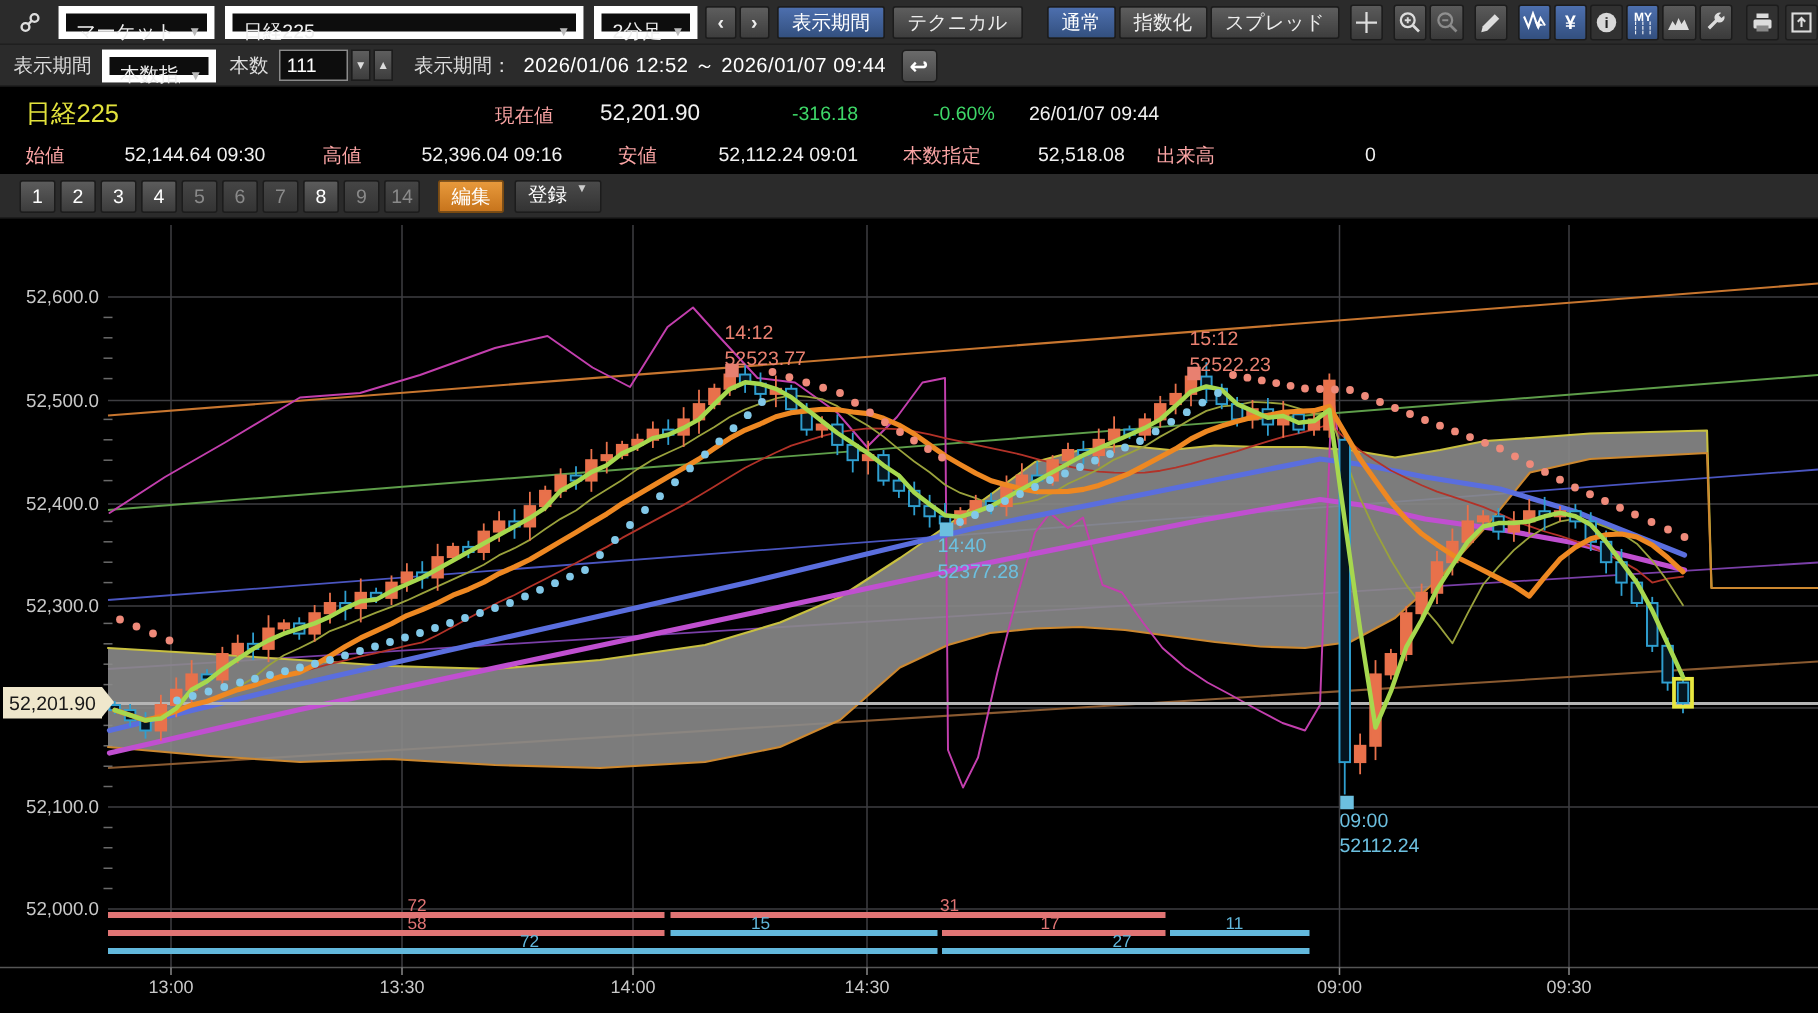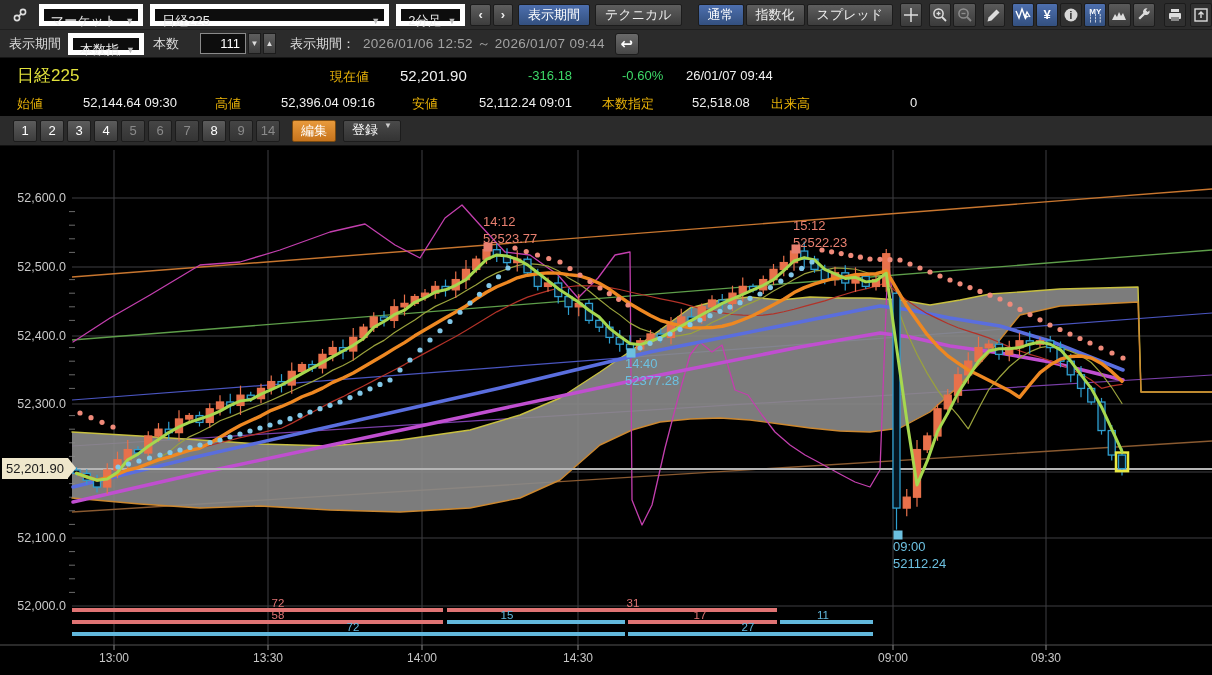--- a/index.html
+++ b/index.html
@@ -23,33 +23,33 @@
   .tbtn.sq { width:22px; padding:0; font-weight:bold; }
   .ibtn { width:24px; height:24px; margin-left:3px; display:flex; align-items:center; justify-content:center;
         background:linear-gradient(#5a5a5a,#3a3a3a); border:1px solid #1c1c1c; border-radius:2px; cursor:pointer; }
   .ibtn.blue { background:linear-gradient(#4d6fae,#33507f); }
   .ibtn.darkk { background:#313131; }
   .ibtn.dim svg { opacity:.45; }
   .ibtn .tx { color:#fff; font-size:13px; font-weight:bold; }
   .ibtn .tx.my { font-size:8px; line-height:7px; text-align:center; }
   .lab { color:#ddd; font-size:13px; margin-left:9px; white-space:nowrap; }
   .numin { background:#0d0d0d; border:1px solid #8a8a8a; color:#fff; width:46px; height:21px;
-        font-size:13px; text-align:right; padding-right:5px; margin-left:21px; }
+        font-size:13px; text-align:right; padding-right:20px; margin-left:7px; }
   .spin { width:13px; height:21px; margin-left:2px; font-size:8px; color:#ddd; display:flex; align-items:center;
         justify-content:center; background:linear-gradient(#5e5e5e,#3d3d3d); border:1px solid #1c1c1c; cursor:pointer;}
   .reset { width:24px; height:22px; margin-left:10px; border-radius:3px; background:linear-gradient(#6a6a6a,#474747);
         border:1px solid #1c1c1c; color:#fff; font-size:15px; font-weight:bold; display:flex; align-items:center;
         justify-content:center; cursor:pointer; }
-  .dates { color:#a3a3a3; font-size:13.5px; margin-left:8px; letter-spacing:.3px;}
+  .dates { color:#ffffff; font-size:13.5px; margin-left:8px; letter-spacing:.3px;}
 
   
   #quote { position:absolute; top:58px; left:0; width:1212px; height:58px; background:#000; }
   .q { position:absolute; white-space:nowrap; }
   .sym { color:#e2e23c; font-size:17px; }
-  .teal { color:#eab308; font-size:13px; }
+  .teal { color:#fca5a5; font-size:13px; }
   .wht  { color:#f0f0f0; font-size:13px; }
   .big  { font-size:15px; }
   .grn  { color:#3ed868; font-size:13px; }
 
   
   #presets { top:116px; height:30px; border-bottom:1px solid #111; }
   .pbtn { width:24px; height:22px; margin-left:3px; display:flex; align-items:center; justify-content:center;
         background:linear-gradient(#5c5c5c,#3c3c3c); border:1px solid #1c1c1c; border-radius:2px;
         color:#fff; font-size:13px; cursor:pointer; }
   .pbtn.off { background:linear-gradient(#454545,#343434); color:#8a8a8a; }

